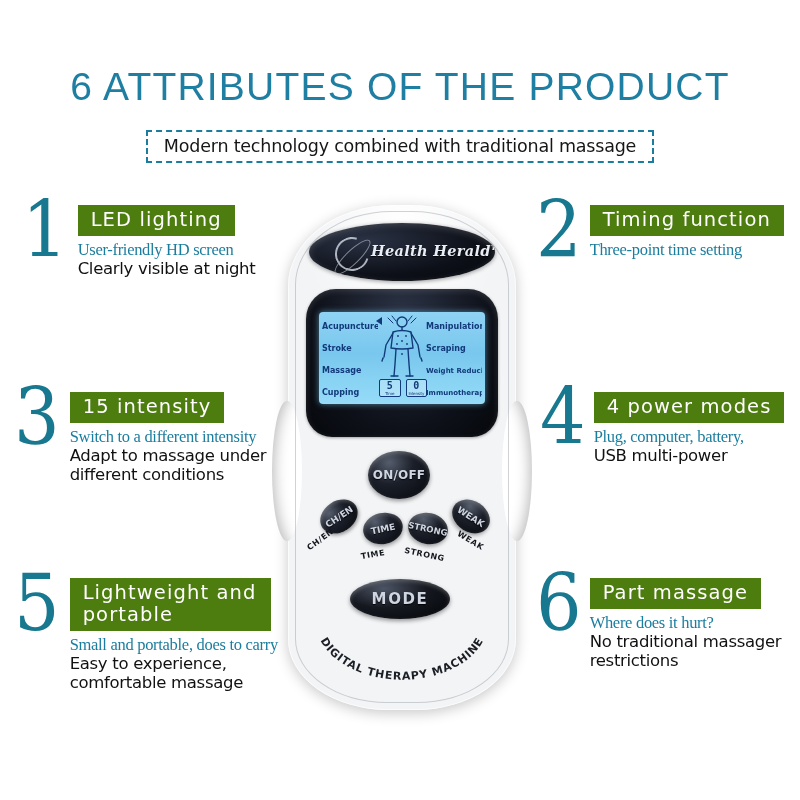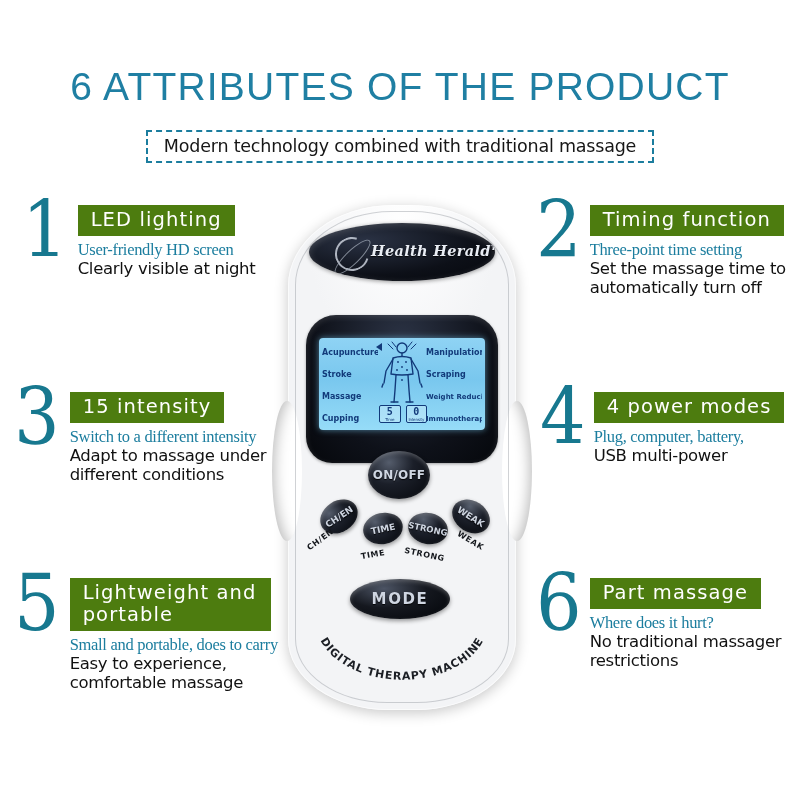--- a/index.html
+++ b/index.html
@@ -193,21 +193,20 @@
   }
 
   
   #screen-bezel {
     position: absolute;
     left: 18px; top: 84px;
     width: 192px; height: 148px;
     background: radial-gradient(ellipse at 50% 20%, #2c3446 0%, #0e1119 65%, #05070b 100%);
     border-radius: 30px 30px 26px 26px;
     box-shadow: inset 0 2px 6px rgba(255,255,255,.14), 0 1px 3px rgba(0,0,0,.35);
-    margin-top: 26px;
   }
   #lcd {
     position: absolute;
     left: 13px; top: 23px;
     width: 166px; height: 92px;
     background: linear-gradient(180deg, #8fd3f4 0%, #79c7ee 45%, #96dcf8 100%);
     border-radius: 4px;
     box-shadow: 0 0 6px rgba(120,200,240,.6);
     overflow: hidden;
     font-family: "DejaVu Sans", sans-serif;
@@ -353,21 +352,20 @@
     <div class="fsub">User-friendly HD screen</div>
     <div class="fdesc">Clearly visible at night</div>
   </div>
 </div>
 
 <div class="feature right" id="feature-2">
   <div class="fnum">2</div>
   <div class="fbody">
     <div class="fhead">Timing function</div>
     <div class="fsub">Three-point time setting</div>
-    <div class="fdesc">Set the massage time to automatically turn off</div>
   </div>
 </div>
 
 <div class="feature left" id="feature-3">
   <div class="fnum">3</div>
   <div class="fbody">
     <div class="fhead">15 intensity</div>
     <div class="fsub">Switch to a different intensity</div>
     <div class="fdesc">Adapt to massage under different conditions</div>
   </div>

